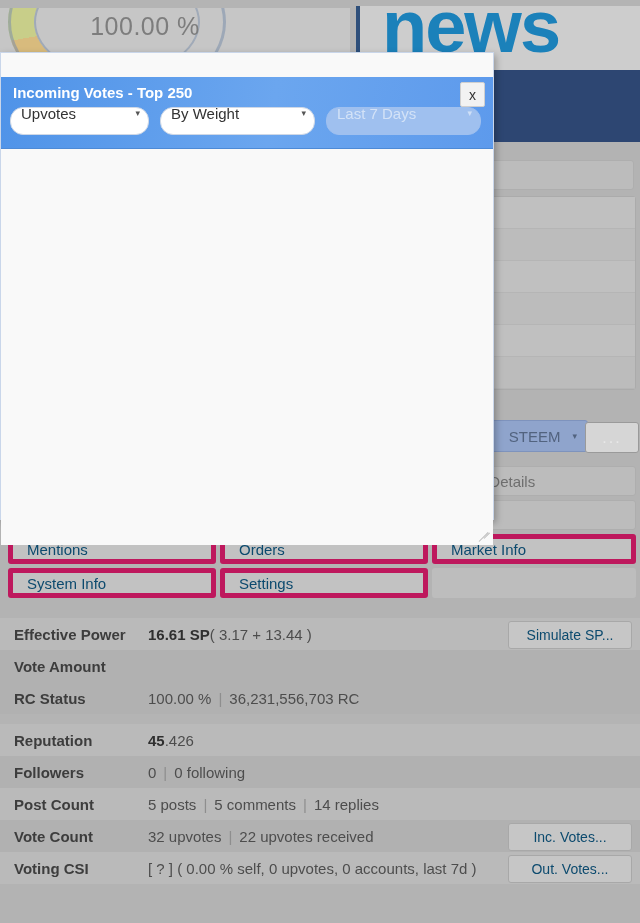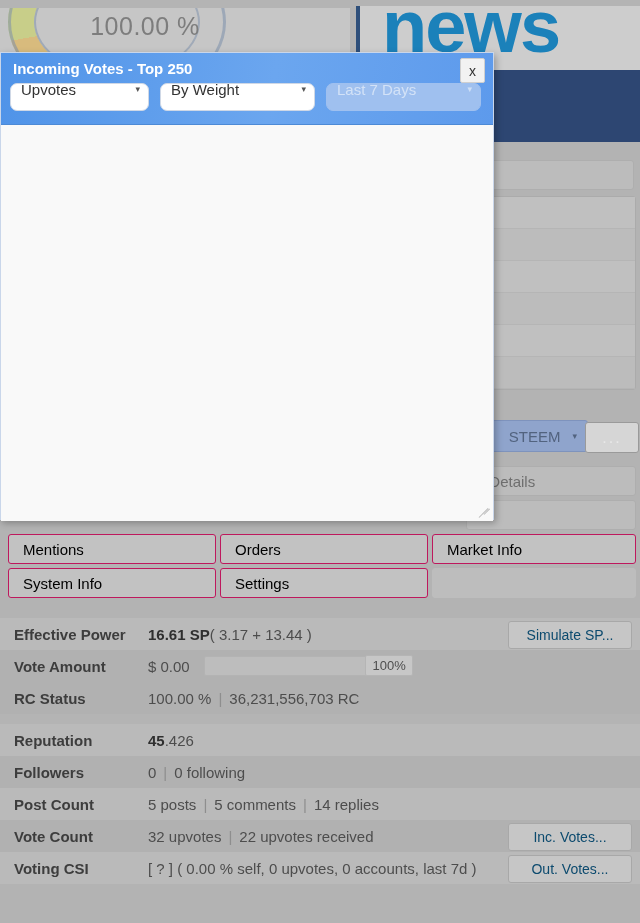--- a/index.html
+++ b/index.html
@@ -141,26 +141,26 @@
 
   
   .tabs {
     position: absolute;
     left: 8px; top: 526px;
     width: 628px;
   }
   .tab-row { display: flex; gap: 4px; margin-bottom: 4px; }
   .tab-btn {
     background: #c2c2c2;
-    border: 1px solid #be185d;
+    border: 5px solid #be185d;
     border-radius: 3px;
     height: 30px;
     display: flex; align-items: center;
     padding-left: 14px;
-    color: #000000;
+    color: #0c4a6e;
     font-size: 15px;
     box-sizing: border-box;
   }
   .tab-w1 { width: 208px; }
   .tab-w2 { width: 208px; }
   .tab-w3 { width: 204px; }
   .tab-blank { background: #bdbdbd; border-color: #bdbdbd; }
 
   
   .stats {
@@ -232,20 +232,21 @@
     background: #f9f9f9;
     border: 1px solid #c9d6ea;
     box-shadow: 2px 3px 7px rgba(0,0,0,.28);
     box-sizing: border-box;
   }
   .dlg-head {
     position: relative;
     height: 71px;
     background: linear-gradient(100deg, #4f93e8 0%, #6ba6ef 55%, #5d9aec 100%);
     border-bottom: 1px solid #4d8ad6;
+    margin-top: 24px;
   }
   .dlg-title {
     position: absolute;
     left: 12px; top: 7px;
     font-size: 15px;
     font-weight: bold;
     color: #ffffff;
   }
   .dlg-close {
     position: absolute;
@@ -261,21 +262,21 @@
   .dlg-controls {
     position: absolute;
     left: 9px; top: 30px;
     display: flex;
     gap: 11px;
   }
   .sel {
     width: 139px; height: 28px;
     background: #ffffff;
     border: 1px solid #cfd8e6;
-    border-radius: 7px;
+    border-radius: 13px;
     display: flex; align-items: center;
     justify-content: space-between;
     padding: 0 8px 16px 10px;
     box-sizing: border-box;
     font-size: 15px;
     color: #333;
   }
   .sel.wide { width: 155px; }
   .sel .caret { font-size: 9px; color: #555; }
   .sel.disabled {
@@ -384,26 +385,20 @@
           <b>16.61 SP</b>
           <span> ( 3.17 + 13.44 )</span>
         </div>
         <div class="st-btn">
           <span>Simulate SP...</span>
         </div>
       </div>
 
       <div class="st-row even">
         <div class="st-label">Vote Amount</div>
-        <div class="st-value">
-          <span>$ 0.00</span>
-          <div class="vote-bar">
-            <span>100%</span>
-          </div>
-        </div>
       </div>
 
 
       <div class="st-row even">
         <div class="st-label">RC Status</div>
         <div class="st-value">
           <span>100.00 %</span>
           <span class="sep">|</span>
           <span>36,231,556,703 RC</span>
         </div>

